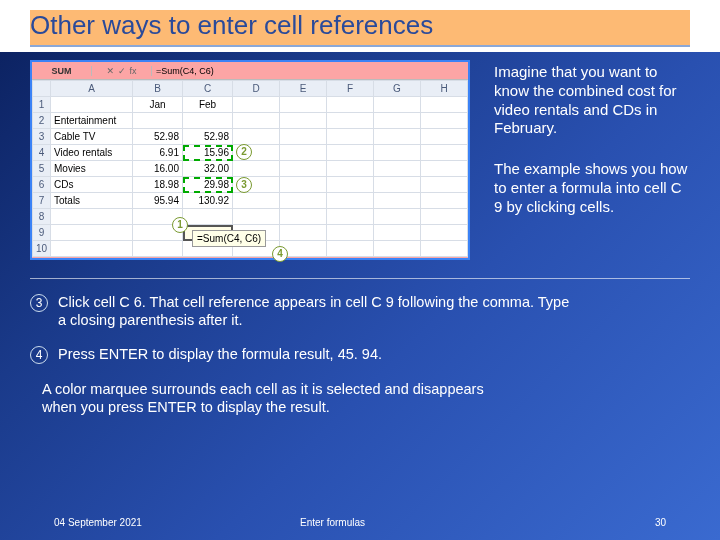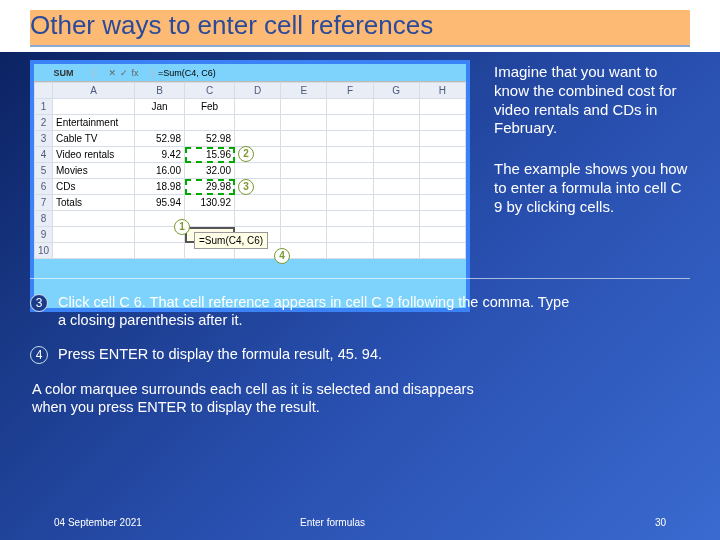--- a/index.html
+++ b/index.html
@@ -15,22 +15,22 @@
     padding-bottom: 4px;
     border-bottom: 2px solid #8aa8d8;
     background: #fdba74; 
   }
   .title-band {
     position: absolute; top: 0; left: 0; right: 0; height: 52px;
     background: #fff;
   }
   .excel-shot {
     position: absolute; top: 60px; left: 30px;
-    width: 440px; height: 252px;
-    background: #7dd3fc; border: 4px solid #3b82f6;
+    width: 440px; height: 200px;
+    background: #fca5a5; border: 2px solid #3b82f6;
     font-size: 10px; color: #000;
   }
   .fx-bar { display:flex; height:18px; border-bottom:1px solid #bbb; font-size:9px; align-items:center; }
   .namebox { width:60px; display:flex; align-items:center; justify-content:center; border-right:1px solid #bbb; font-weight:bold; color:#333; }
   .fx-icons { width:60px; display:flex; align-items:center; justify-content:center; border-right:1px solid #bbb; color:#666; }
   .fx-icons span { margin:0 2px; }
   .fx-input { flex:1; padding-left:4px; }
   table.sheet { border-collapse: collapse; width: 100%; table-layout: fixed; }
   table.sheet th, table.sheet td { border:1px solid #d7dde6; height:16px; padding:0 3px; font-size:10px; }
   table.sheet th { background:#e9eef6; color:#4a5a7a; font-weight:normal; text-align:center; }
@@ -135,21 +135,21 @@
           <td>52.98</td>
           <td></td>
           <td></td>
           <td></td>
           <td></td>
           <td></td>
         </tr>
     <tr>
           <th class="rh">4</th>
           <td class="lbl">Video rentals</td>
-          <td>9.42</td>
+          <td>6.91</td>
           <td class="marq-g">15.96</td>
           <td></td>
           <td></td>
           <td></td>
           <td></td>
           <td></td>
         </tr>
     <tr>
           <th class="rh">5</th>
           <td class="lbl">Movies</td>
@@ -233,17 +233,17 @@
 <div class="step" style="top:293px; left:30px; width:540px">
   <span class="step-badge">3</span>
   <span class="step-text">Click cell C 6. That cell reference appears in cell C 9 following the comma. Type a closing parenthesis after it.</span>
 </div>
 
 <div class="step" style="top:345px; left:30px; width:540px">
   <span class="step-badge">4</span>
   <span class="step-text">Press ENTER to display the formula result, 45. 94.</span>
 </div>
 
-<div class="marquee-note" style="top:380px; left:32px; width:470px">A color marquee surrounds each cell as it is selected and disappears when you press ENTER to display the result.</div>
+<div class="marquee-note" style="top:380px; left:42px; width:470px">A color marquee surrounds each cell as it is selected and disappears when you press ENTER to display the result.</div>
 
 <div class="footer" style="left:54px">04 September 2021</div>
 <div class="footer" style="left:300px">Enter formulas</div>
 <div class="footer" style="right:54px">30</div>
 
 </body></html>

